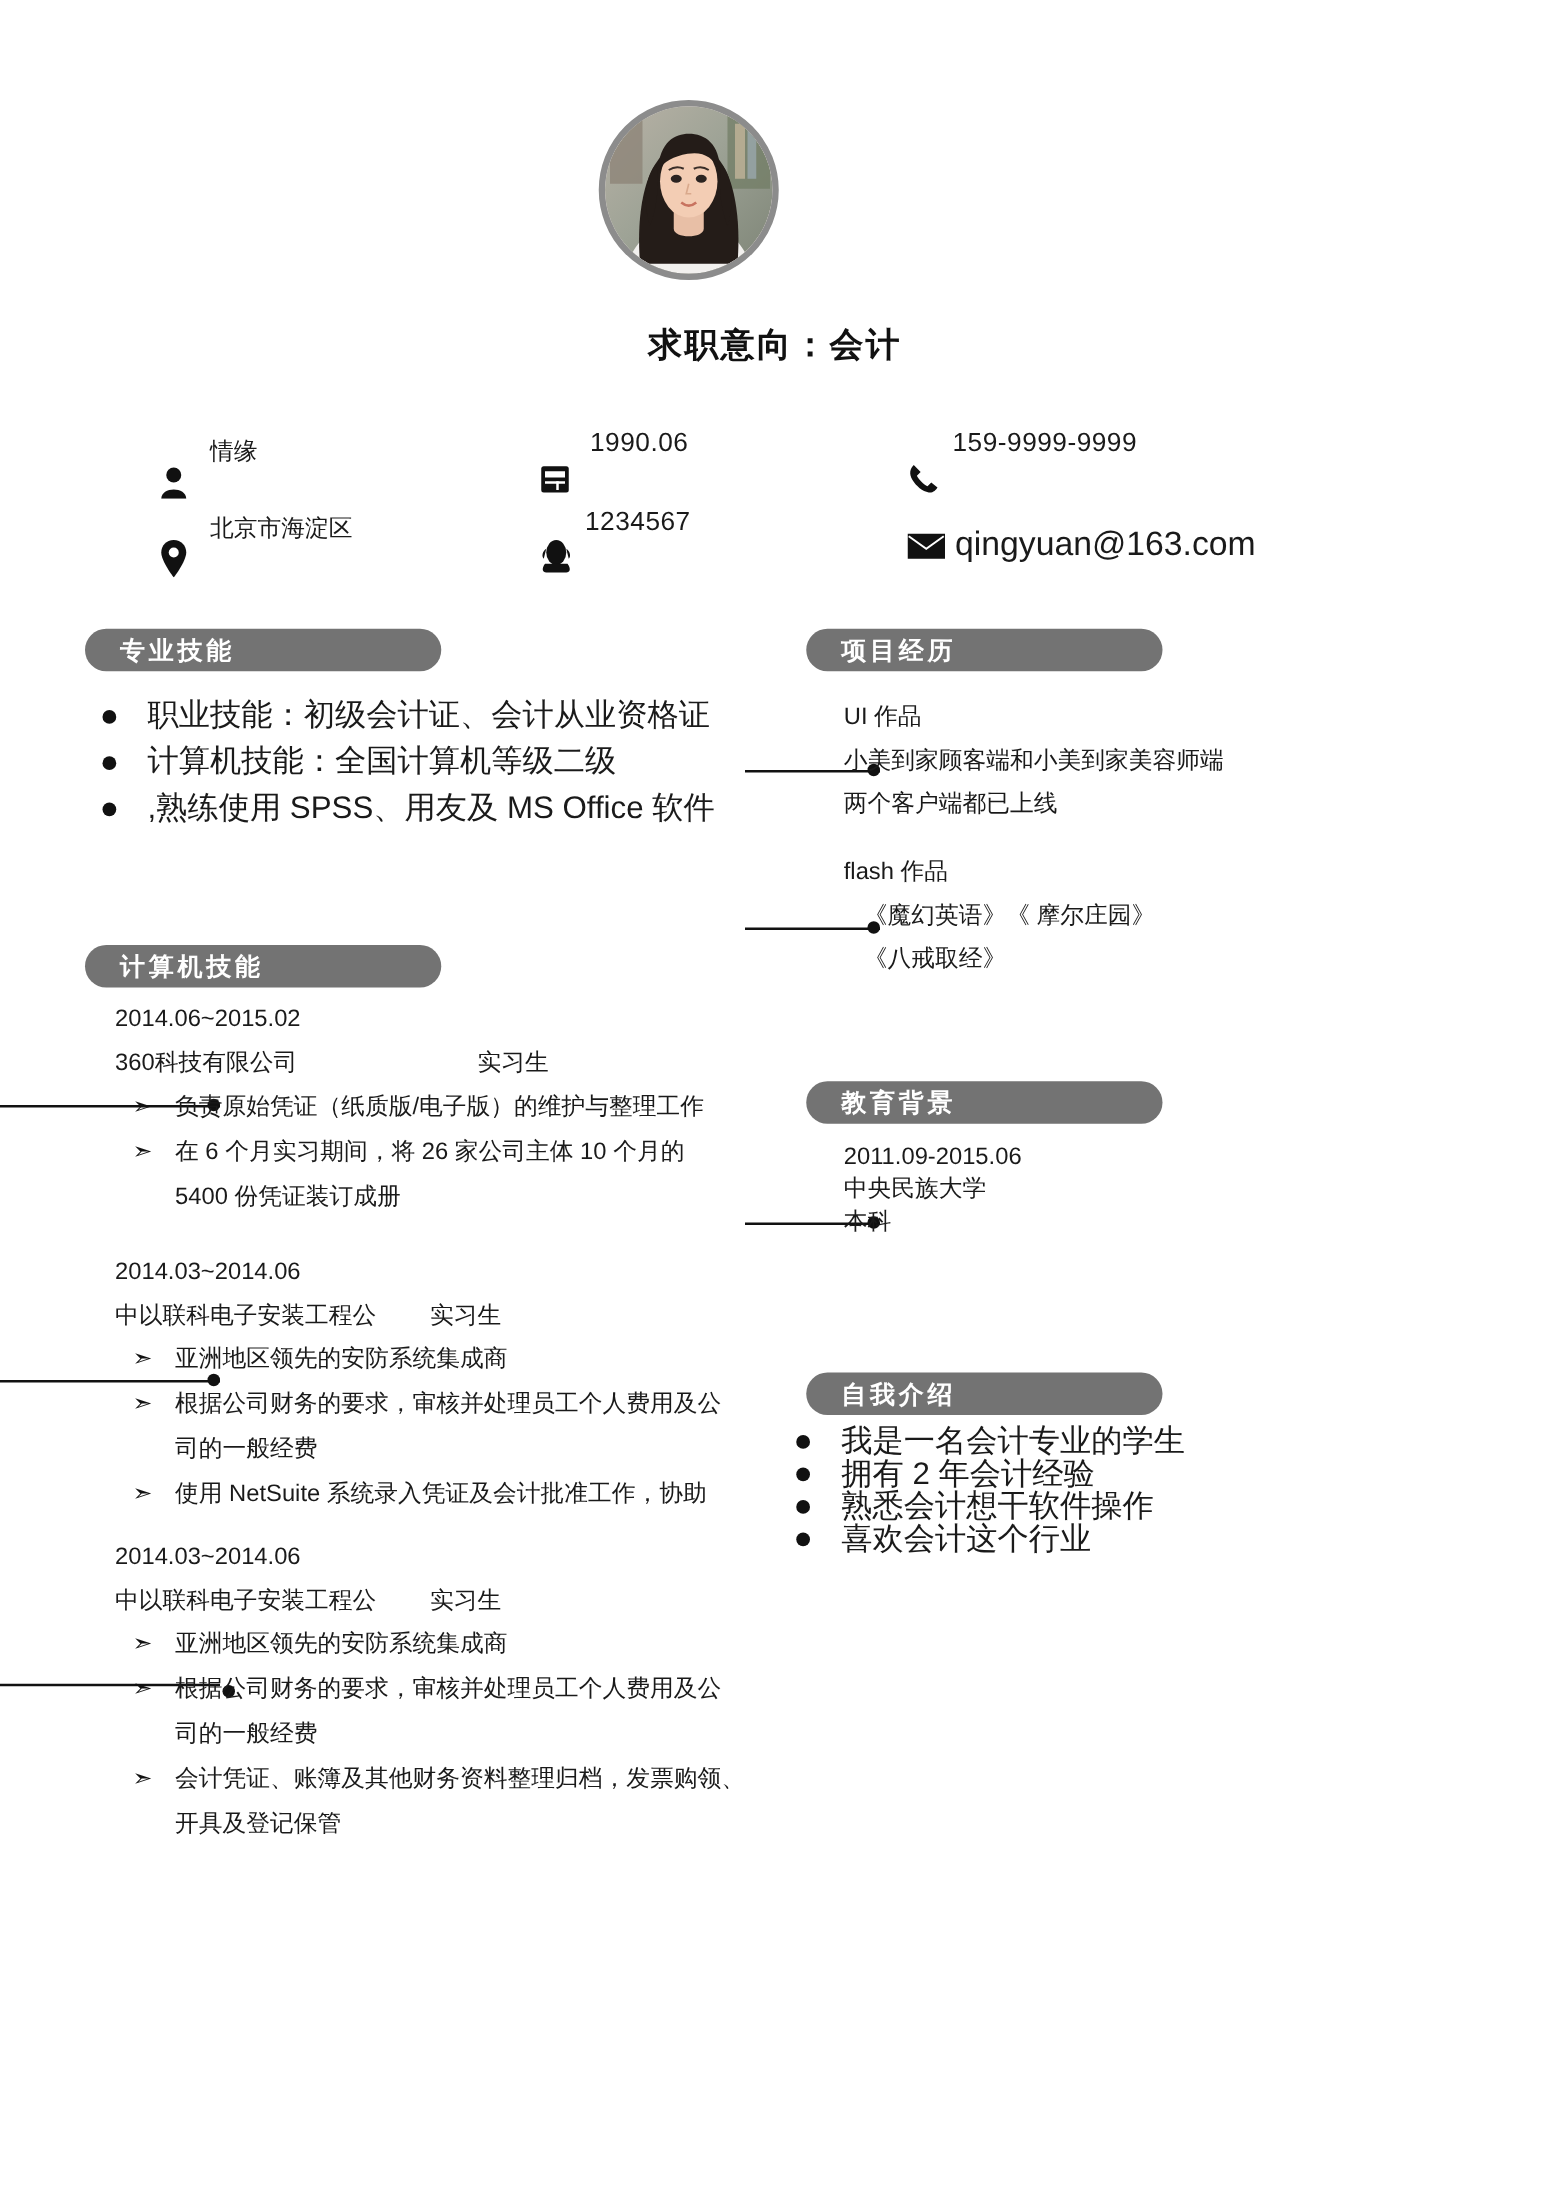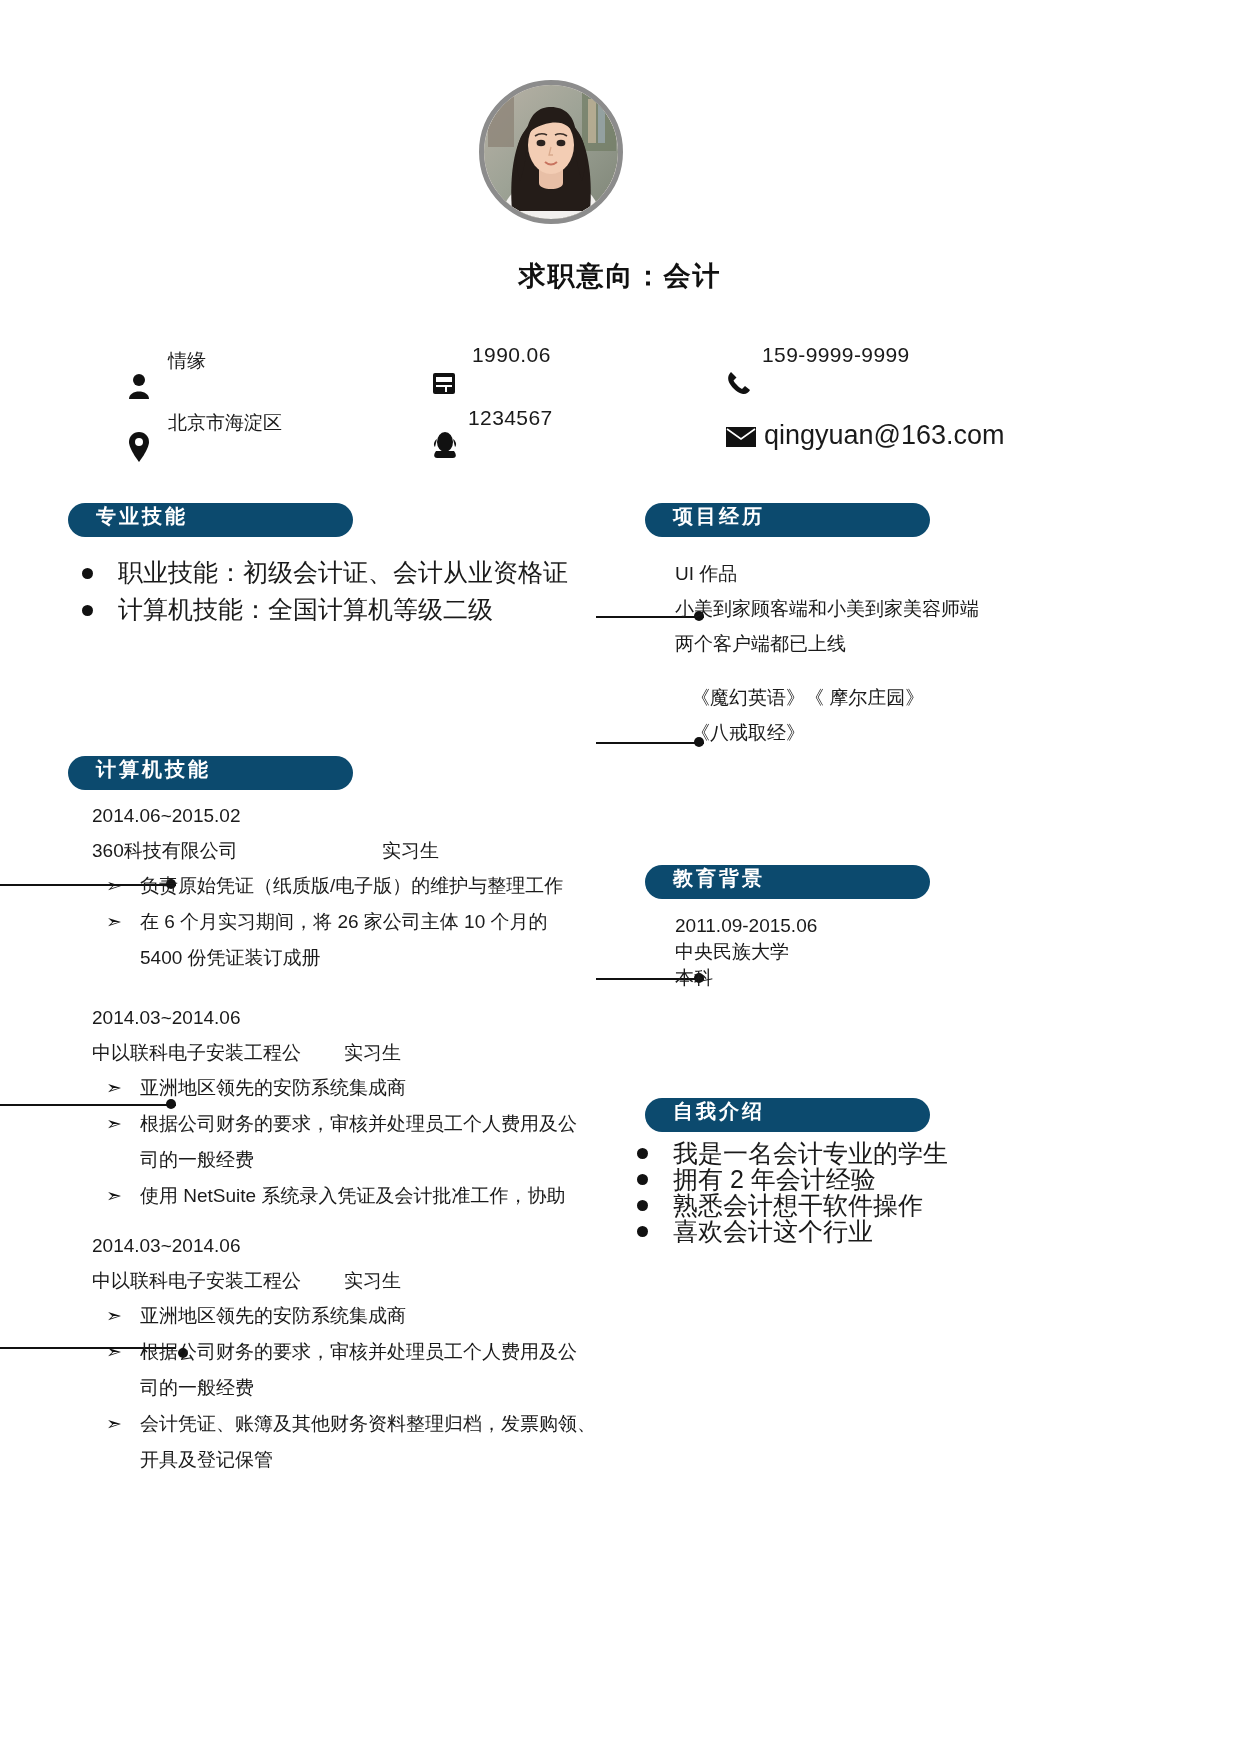--- a/index.html
+++ b/index.html
@@ -28,22 +28,22 @@
 
   
   .contacts{position:absolute;left:0;top:340px;width:1240px;height:125px;}
   .c-item{position:absolute;}
   .c-icon{position:absolute;color:#111;}
   .c-text{position:absolute;font-size:19px;color:#1a1a1a;white-space:nowrap;}
   .c-text.mono{font-size:21px;letter-spacing:.4px;}
 
   
   .pill{
-    position:absolute;height:34px;border-radius:17px;background:#0c4a6e;
-    display:flex;align-items:flex-start;
+    position:absolute;height:34px;border-radius:17px;background:#737373;
+    display:flex;align-items:center;
   }
   .pill span{
     color:#ffffff;font-size:20px;font-weight:bold;letter-spacing:3px;
     padding-left:28px;
   }
 
   
   .blk{position:absolute;}
   .line{font-size:19px;line-height:35px;color:#1a1a1a;white-space:nowrap;}
   .line.b{font-weight:normal;}
@@ -202,20 +202,24 @@
   </div>
   <div class="blk" style="left:60px;top:554px;width:560px;">
     <div class="bullet-row">
       <span class="bullet-dot"></span>
       <span>职业技能：初级会计证、会计从业资格证</span>
     </div>
     <div class="bullet-row">
       <span class="bullet-dot"></span>
       <span>计算机技能：全国计算机等级二级</span>
     </div>
+    <div class="bullet-row">
+      <span class="bullet-dot"></span>
+      <span>,熟练使用 SPSS、用友及 MS Office 软件</span>
+    </div>
   </div>
 
   <div class="pill" style="left:68px;top:756px;width:285px;">
     <span>计算机技能</span>
   </div>
 
   <div class="blk" style="left:92px;top:798px;width:540px;">
     <div class="line b">2014.06~2015.02</div>
     <div style="position:relative;height:35px;">
       <div class="line b" style="position:absolute;left:0;top:0;">360科技有限公司</div>
@@ -277,20 +281,21 @@
 
   <div class="pill" style="left:645px;top:503px;width:285px;">
     <span>项目经历</span>
   </div>
   <div class="blk" style="left:675px;top:556px;width:340px;">
     <div class="line b">UI 作品</div>
     <div class="line">小美到家顾客端和小美到家美容师端</div>
     <div class="line">两个客户端都已上线</div>
   </div>
   <div class="blk" style="left:675px;top:680px;width:340px;">
+    <div class="line b">flash 作品</div>
     <div class="line" style="padding-left:16px;">《魔幻英语》《 摩尔庄园》</div>
     <div class="line" style="padding-left:16px;">《八戒取经》</div>
   </div>
 
   <div class="pill" style="left:645px;top:865px;width:285px;">
     <span>教育背景</span>
   </div>
   <div class="blk" style="left:675px;top:913px;width:340px;">
     <div class="line" style="line-height:26px;">2011.09-2015.06</div>
     <div class="line" style="line-height:26px;">中央民族大学</div>

